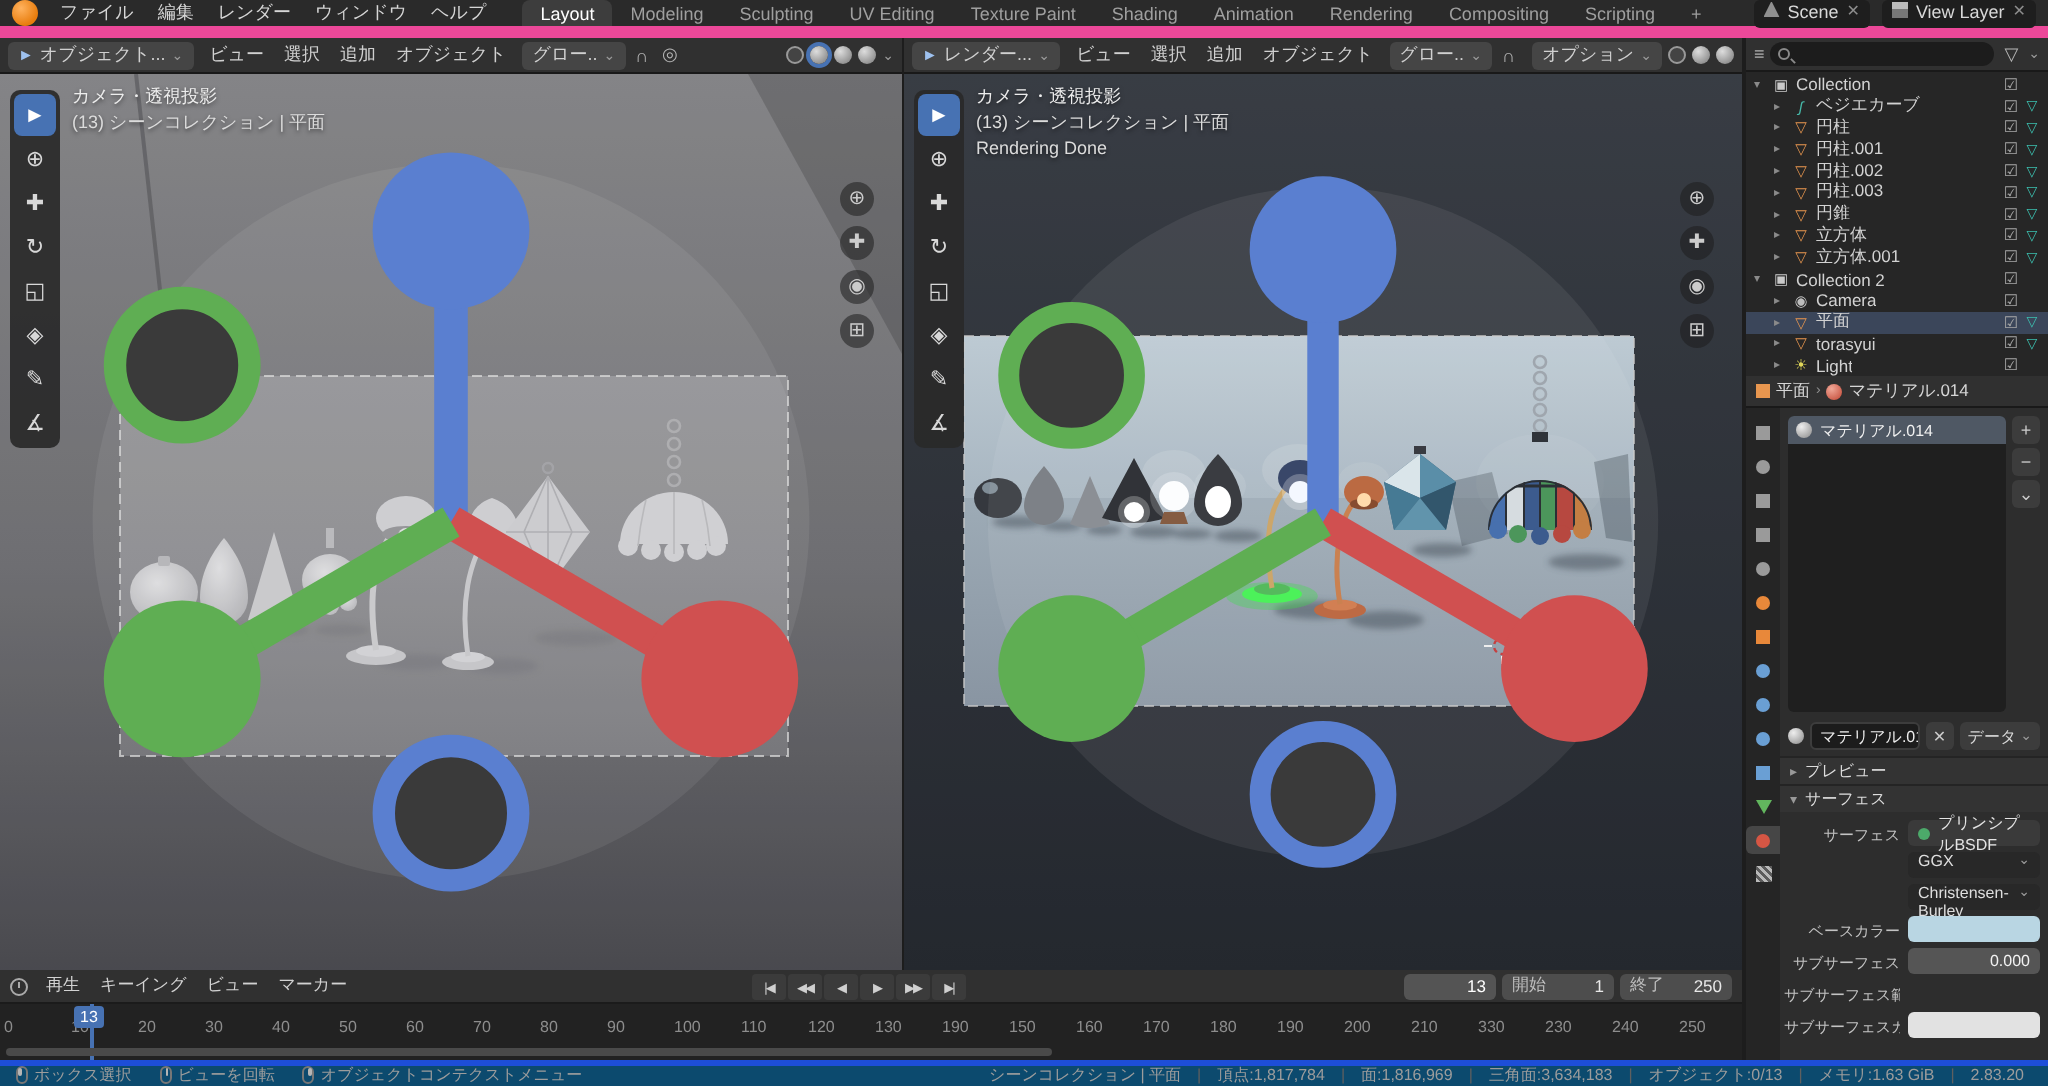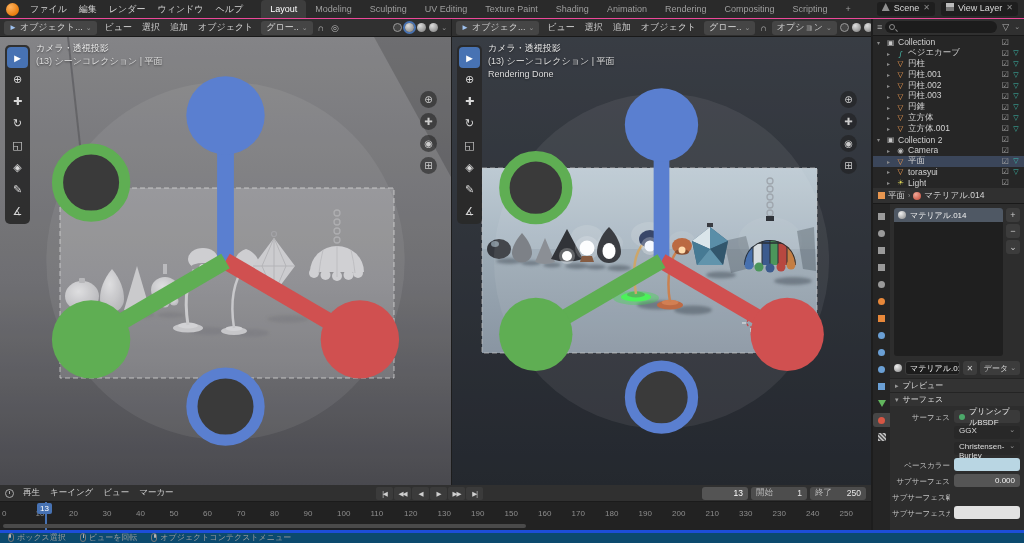--- a/index.html
+++ b/index.html
@@ -1,21 +1,21 @@
 <!DOCTYPE html>
 <html><head>
 <meta charset="utf-8">
 <style>
   *{margin:0;padding:0;box-sizing:border-box}
   html,body{width:1024px;height:543px;overflow:hidden;background:#111;
     font-family:"Liberation Sans","DejaVu Sans",sans-serif}
   #app{position:relative;width:1024px;height:543px;background:#1d1d1d;color:#ccc;font-size:10px}
   
   .topbar{position:absolute;left:0;top:0;width:1024px;height:19px;background:#2a2a2a;
-    border-bottom:1px solid #ec4899;display:flex;align-items:center;padding:0 4px;z-index:30}
+    border-bottom:6px solid #ec4899;display:flex;align-items:center;padding:0 4px;z-index:30}
   .logo{width:13px;height:13px;border-radius:50%;flex:none;
     background:radial-gradient(circle at 35% 32%,#ffb25e,#e87d0d 70%);margin:0 5px 0 2px}
   .menus,.tabs{display:flex;height:100%;align-items:center}
   .menu-item{padding:0 6px;color:#d6d6d6;font-size:9px;height:100%;display:flex;align-items:center;cursor:default}
   .tabs{margin-left:12px}
   .tab{padding:0 9px;color:#9f9f9f;font-size:9px;height:100%;display:flex;align-items:center}
   .tab.active{background:#3d3d3d;color:#fff;border-radius:4px 4px 0 0}
   .topbar-right{margin-left:auto;display:flex;align-items:center;gap:6px;padding-right:2px}
   .chip{display:flex;align-items:flex-start;gap:4px;background:#1e1e1e;border-radius:3px;
     padding:1px 5px;font-size:9px;color:#d8d8d8;height:14px}
@@ -365,21 +365,21 @@
         <div class="widget">◉</div>
         <div class="widget">⊞</div>
       </div>
     </div>
   </div>
 
   <div class="vp vp-right">
     <div class="vp-header">
       <div class="mode-dd">
         <span class="mode-icon">►</span>
-        <span>オブジェク...</span>
+        <span>レンダー...</span>
         <span class="dd-arrow">⌄</span>
       </div>
       <div class="vp-menus">
 
       <span>ビュー</span>
           <span>選択</span>
           <span>追加</span>
           <span>オブジェクト</span>
         </div>
       <div class="orient-dd">
@@ -911,15 +911,25 @@
         <span class="sb-item">
           <span class="mouse m-middle"></span>
           <span>ビューを回転</span>
         </span>
 
         <span class="sb-item">
           <span class="mouse m-right"></span>
           <span>オブジェクトコンテクストメニュー</span>
         </span>
       </div>
+    <div class="sb-right">
+
+    <span class="sb-stat">シーンコレクション | 平面</span>
+        <span class="sb-stat">頂点:1,817,784</span>
+        <span class="sb-stat">面:1,816,969</span>
+        <span class="sb-stat">三角面:3,634,183</span>
+        <span class="sb-stat">オブジェクト:0/13</span>
+        <span class="sb-stat">メモリ:1.63 GiB</span>
+        <span class="sb-stat">2.83.20</span>
+      </div>
   </div>
 
 </div>
 
 </body></html>

